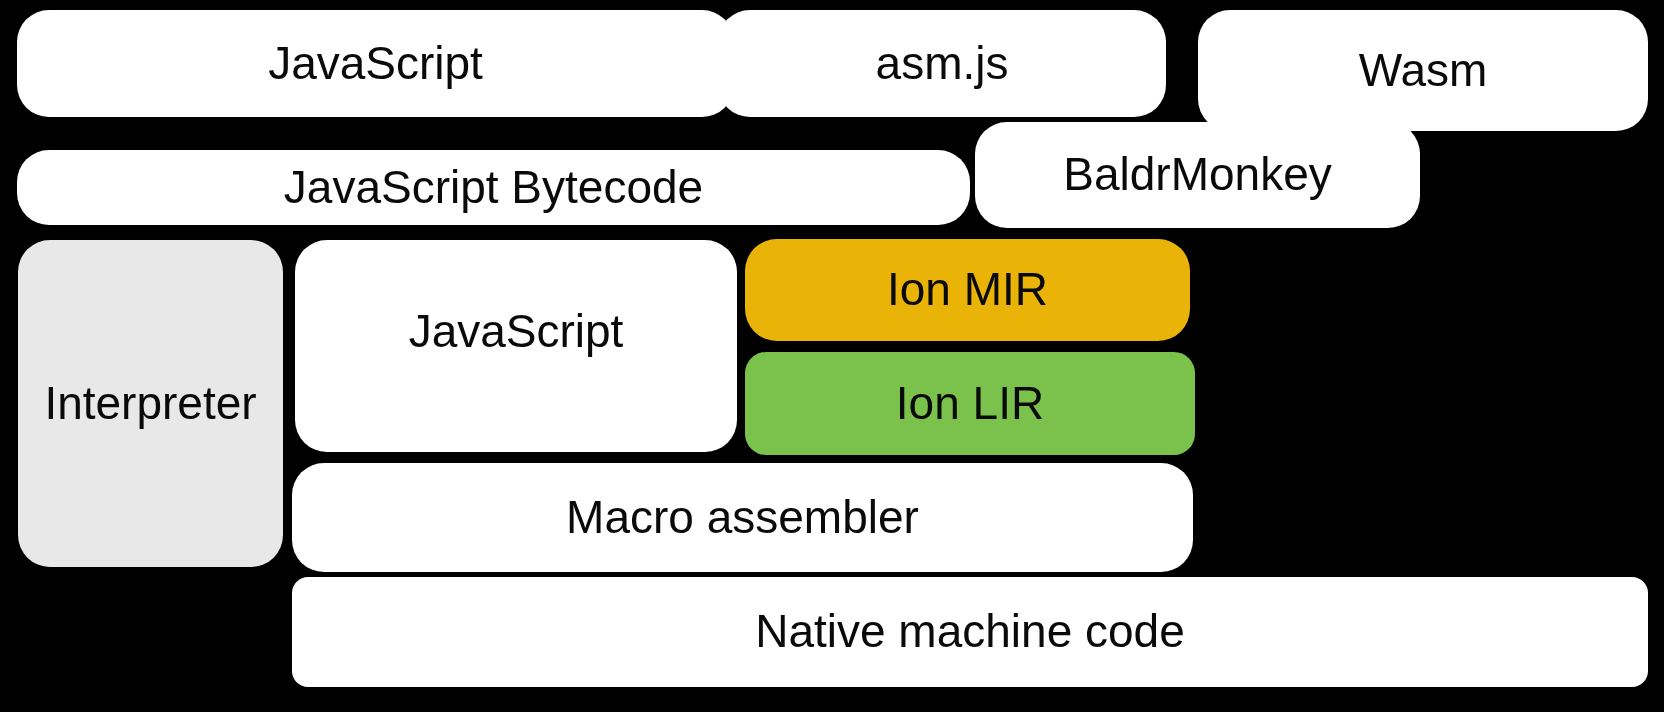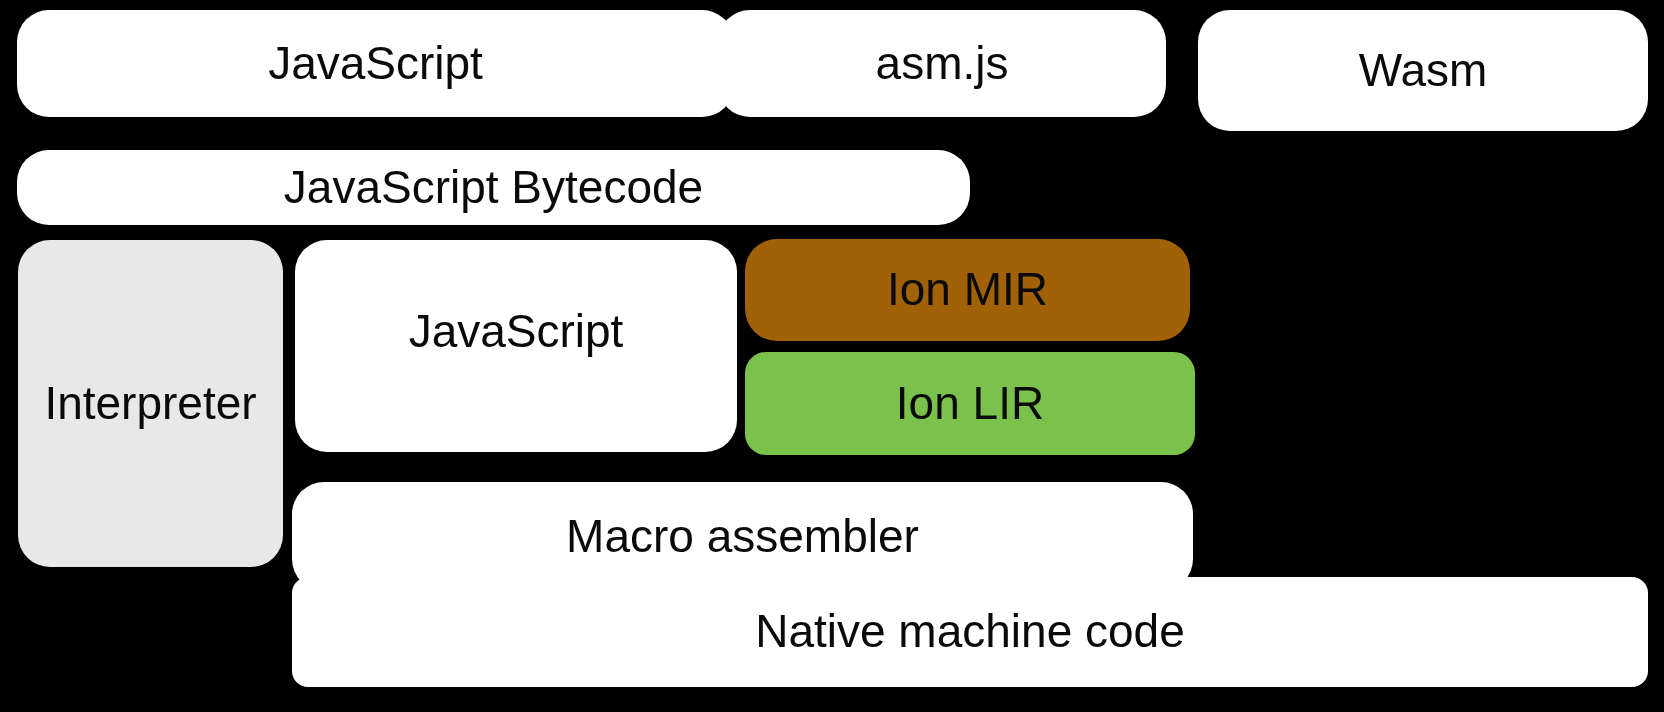--- a/index.html
+++ b/index.html
@@ -59,31 +59,32 @@
 <div id="canvas">
 
   <div class="box" id="box-javascript" style="background-color: rgb(255, 255, 255);">JavaScript</div>
 
   <div class="box" id="box-asmjs" style="background-color: rgb(255, 255, 255);">asm.js</div>
 
   <div class="box" id="box-wasm" style="background-color: rgb(255, 255, 255);">Wasm</div>
 
   <div class="box" id="box-bytecode" style="background-color: rgb(255, 255, 255);">JavaScript Bytecode</div>
 
+  <div class="box" id="box-baldrmonkey" style="background-color: rgb(255, 255, 255);">BaldrMonkey</div>
 
   <div class="box" id="box-interpreter" style="background-color: rgb(232, 232, 232);">Interpreter</div>
 
   <div class="box" id="box-baseline" style="background-color: rgb(255, 255, 255);">
     <span class="lines">
       <span style="display:block">JavaScript</span>
     </span>
   </div>
 
-  <div class="box" id="box-ionmir" style="background-color: #a16207;">Ion MIR</div>
+  <div class="box" id="box-ionmir" style="background-color: #eab308;">Ion MIR</div>
 
   <div class="box" id="box-ionlir" style="background-color: rgb(122, 194, 75); border-radius: 21px;">Ion LIR</div>
 
 
-  <div class="box" id="box-macroasm" style="background-color: rgb(255, 255, 255); margin-top: 19px;">Macro assembler</div>
+  <div class="box" id="box-macroasm" style="background-color: rgb(255, 255, 255);">Macro assembler</div>
 
   <div class="box" id="box-native" style="background-color: rgb(255, 255, 255); border-radius: 16px;">Native machine code</div>
 
 </div>
 
 </body></html>

